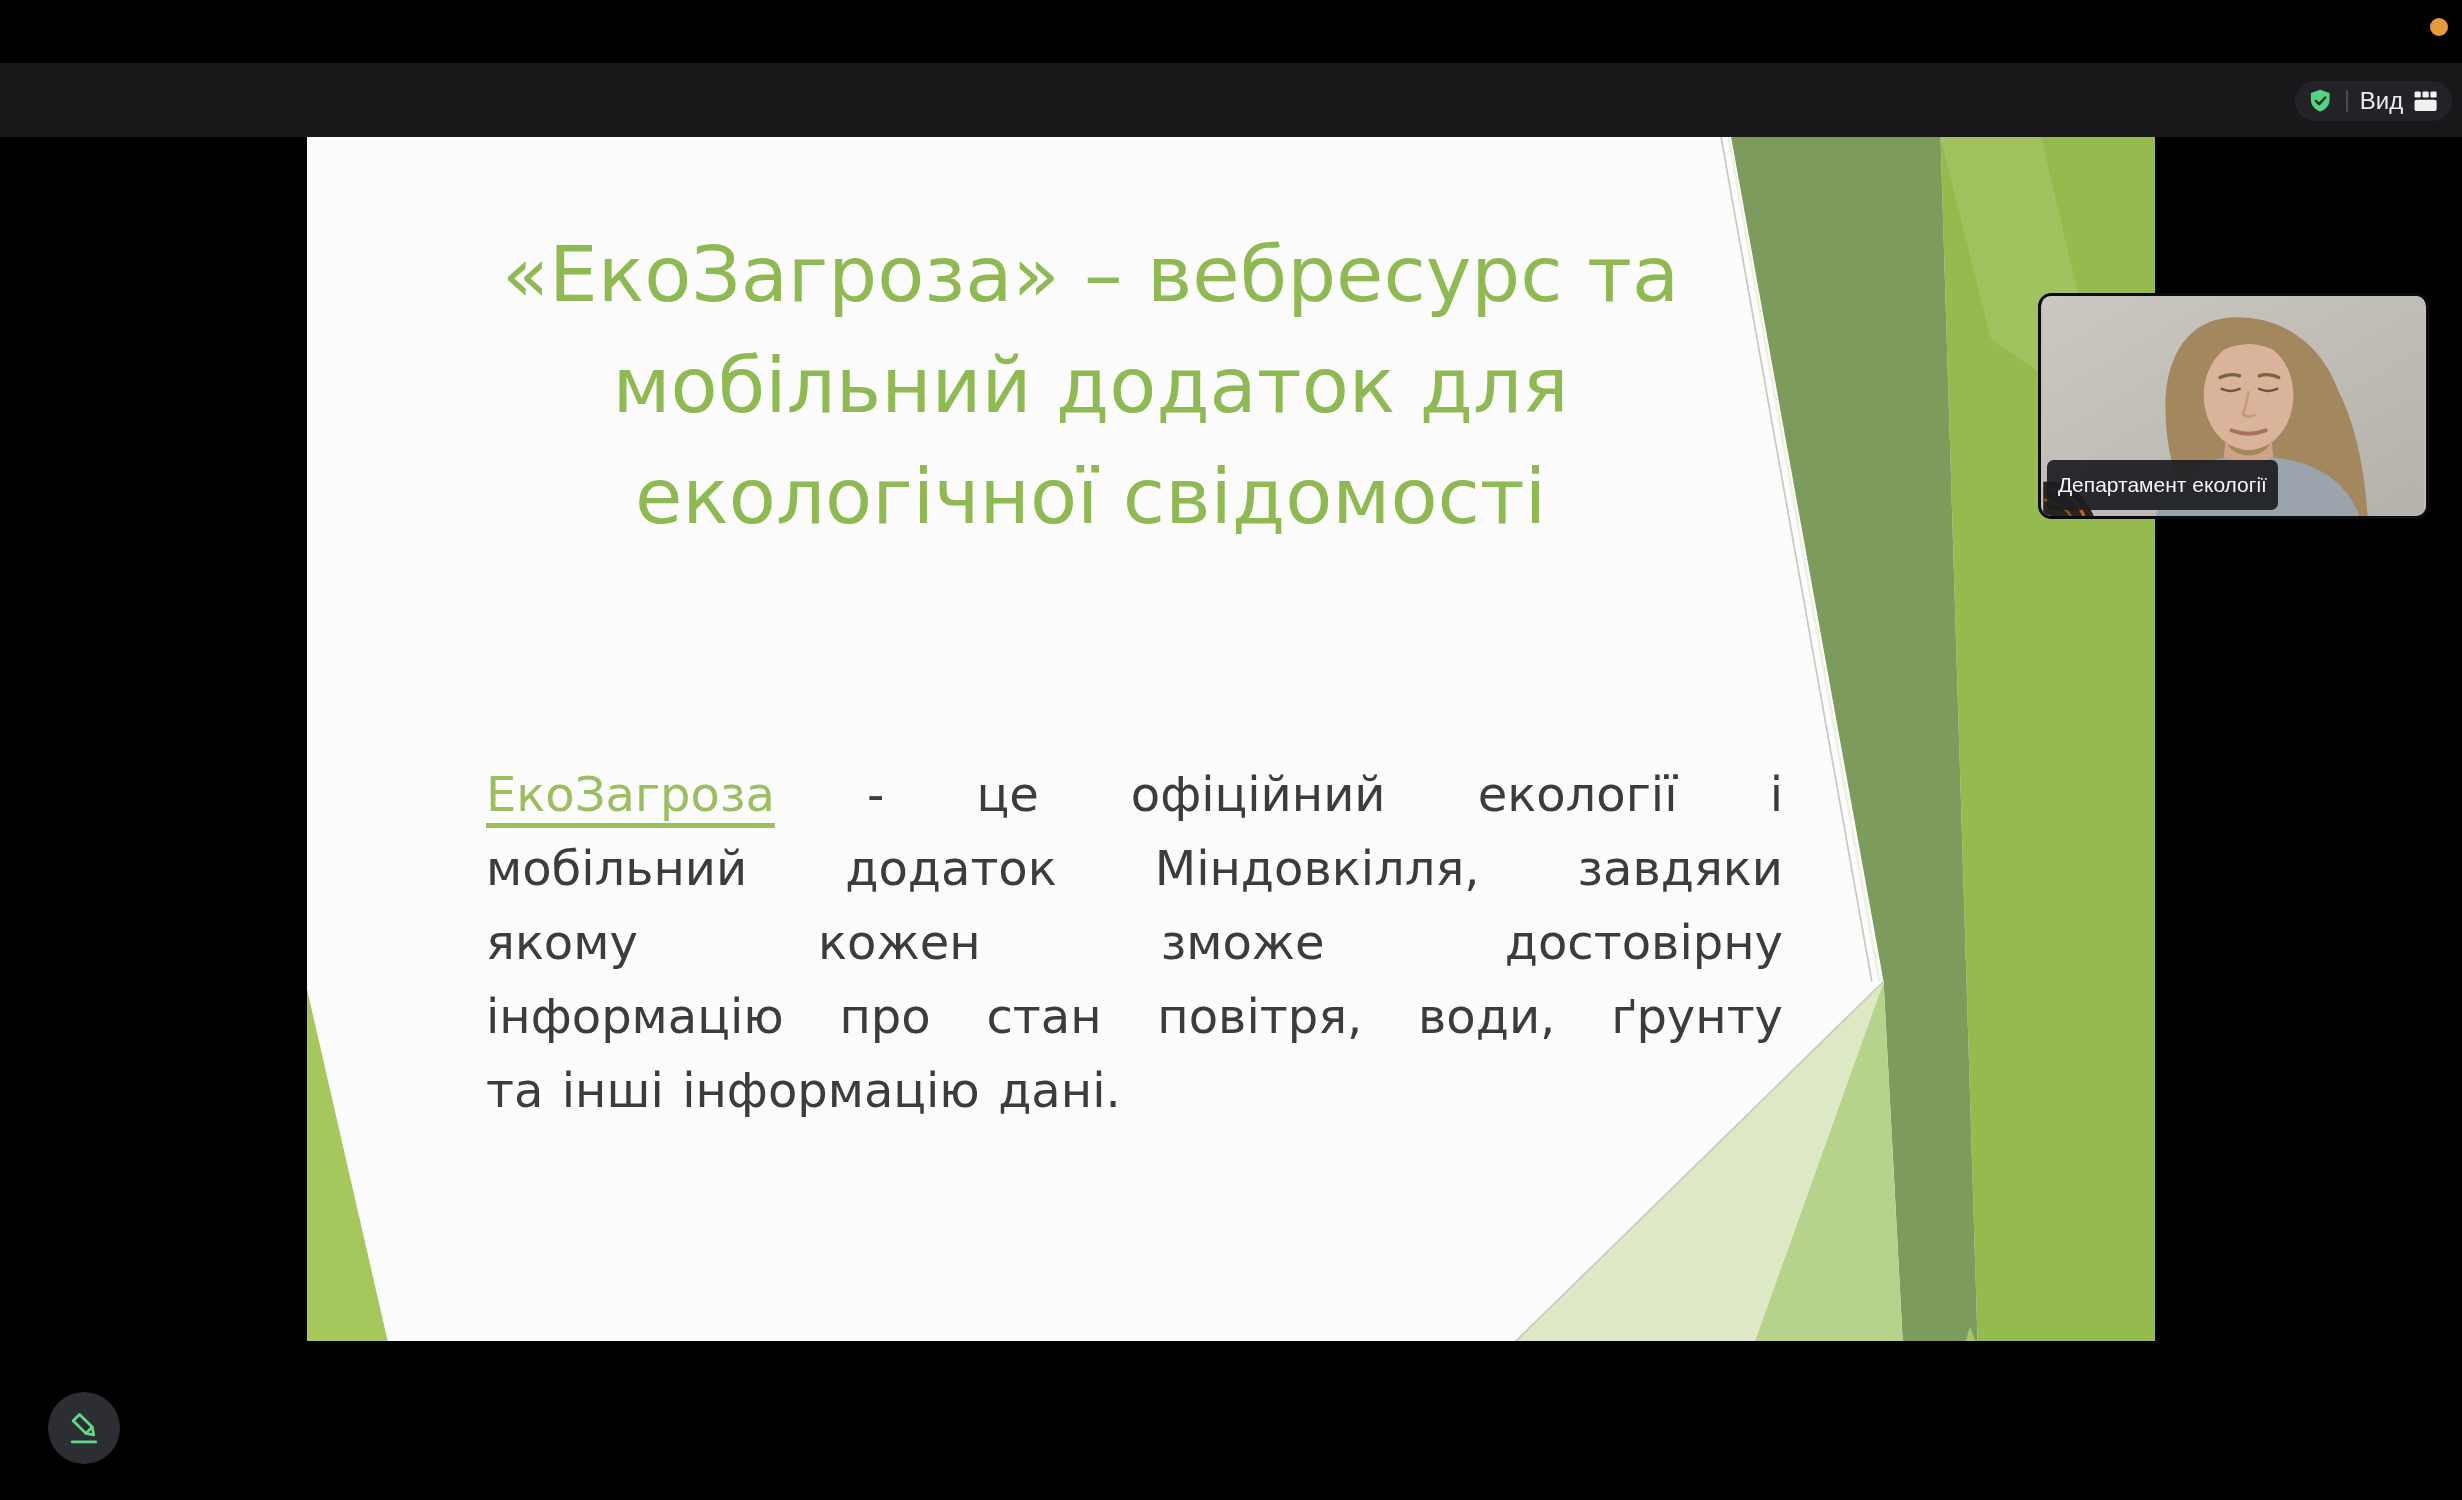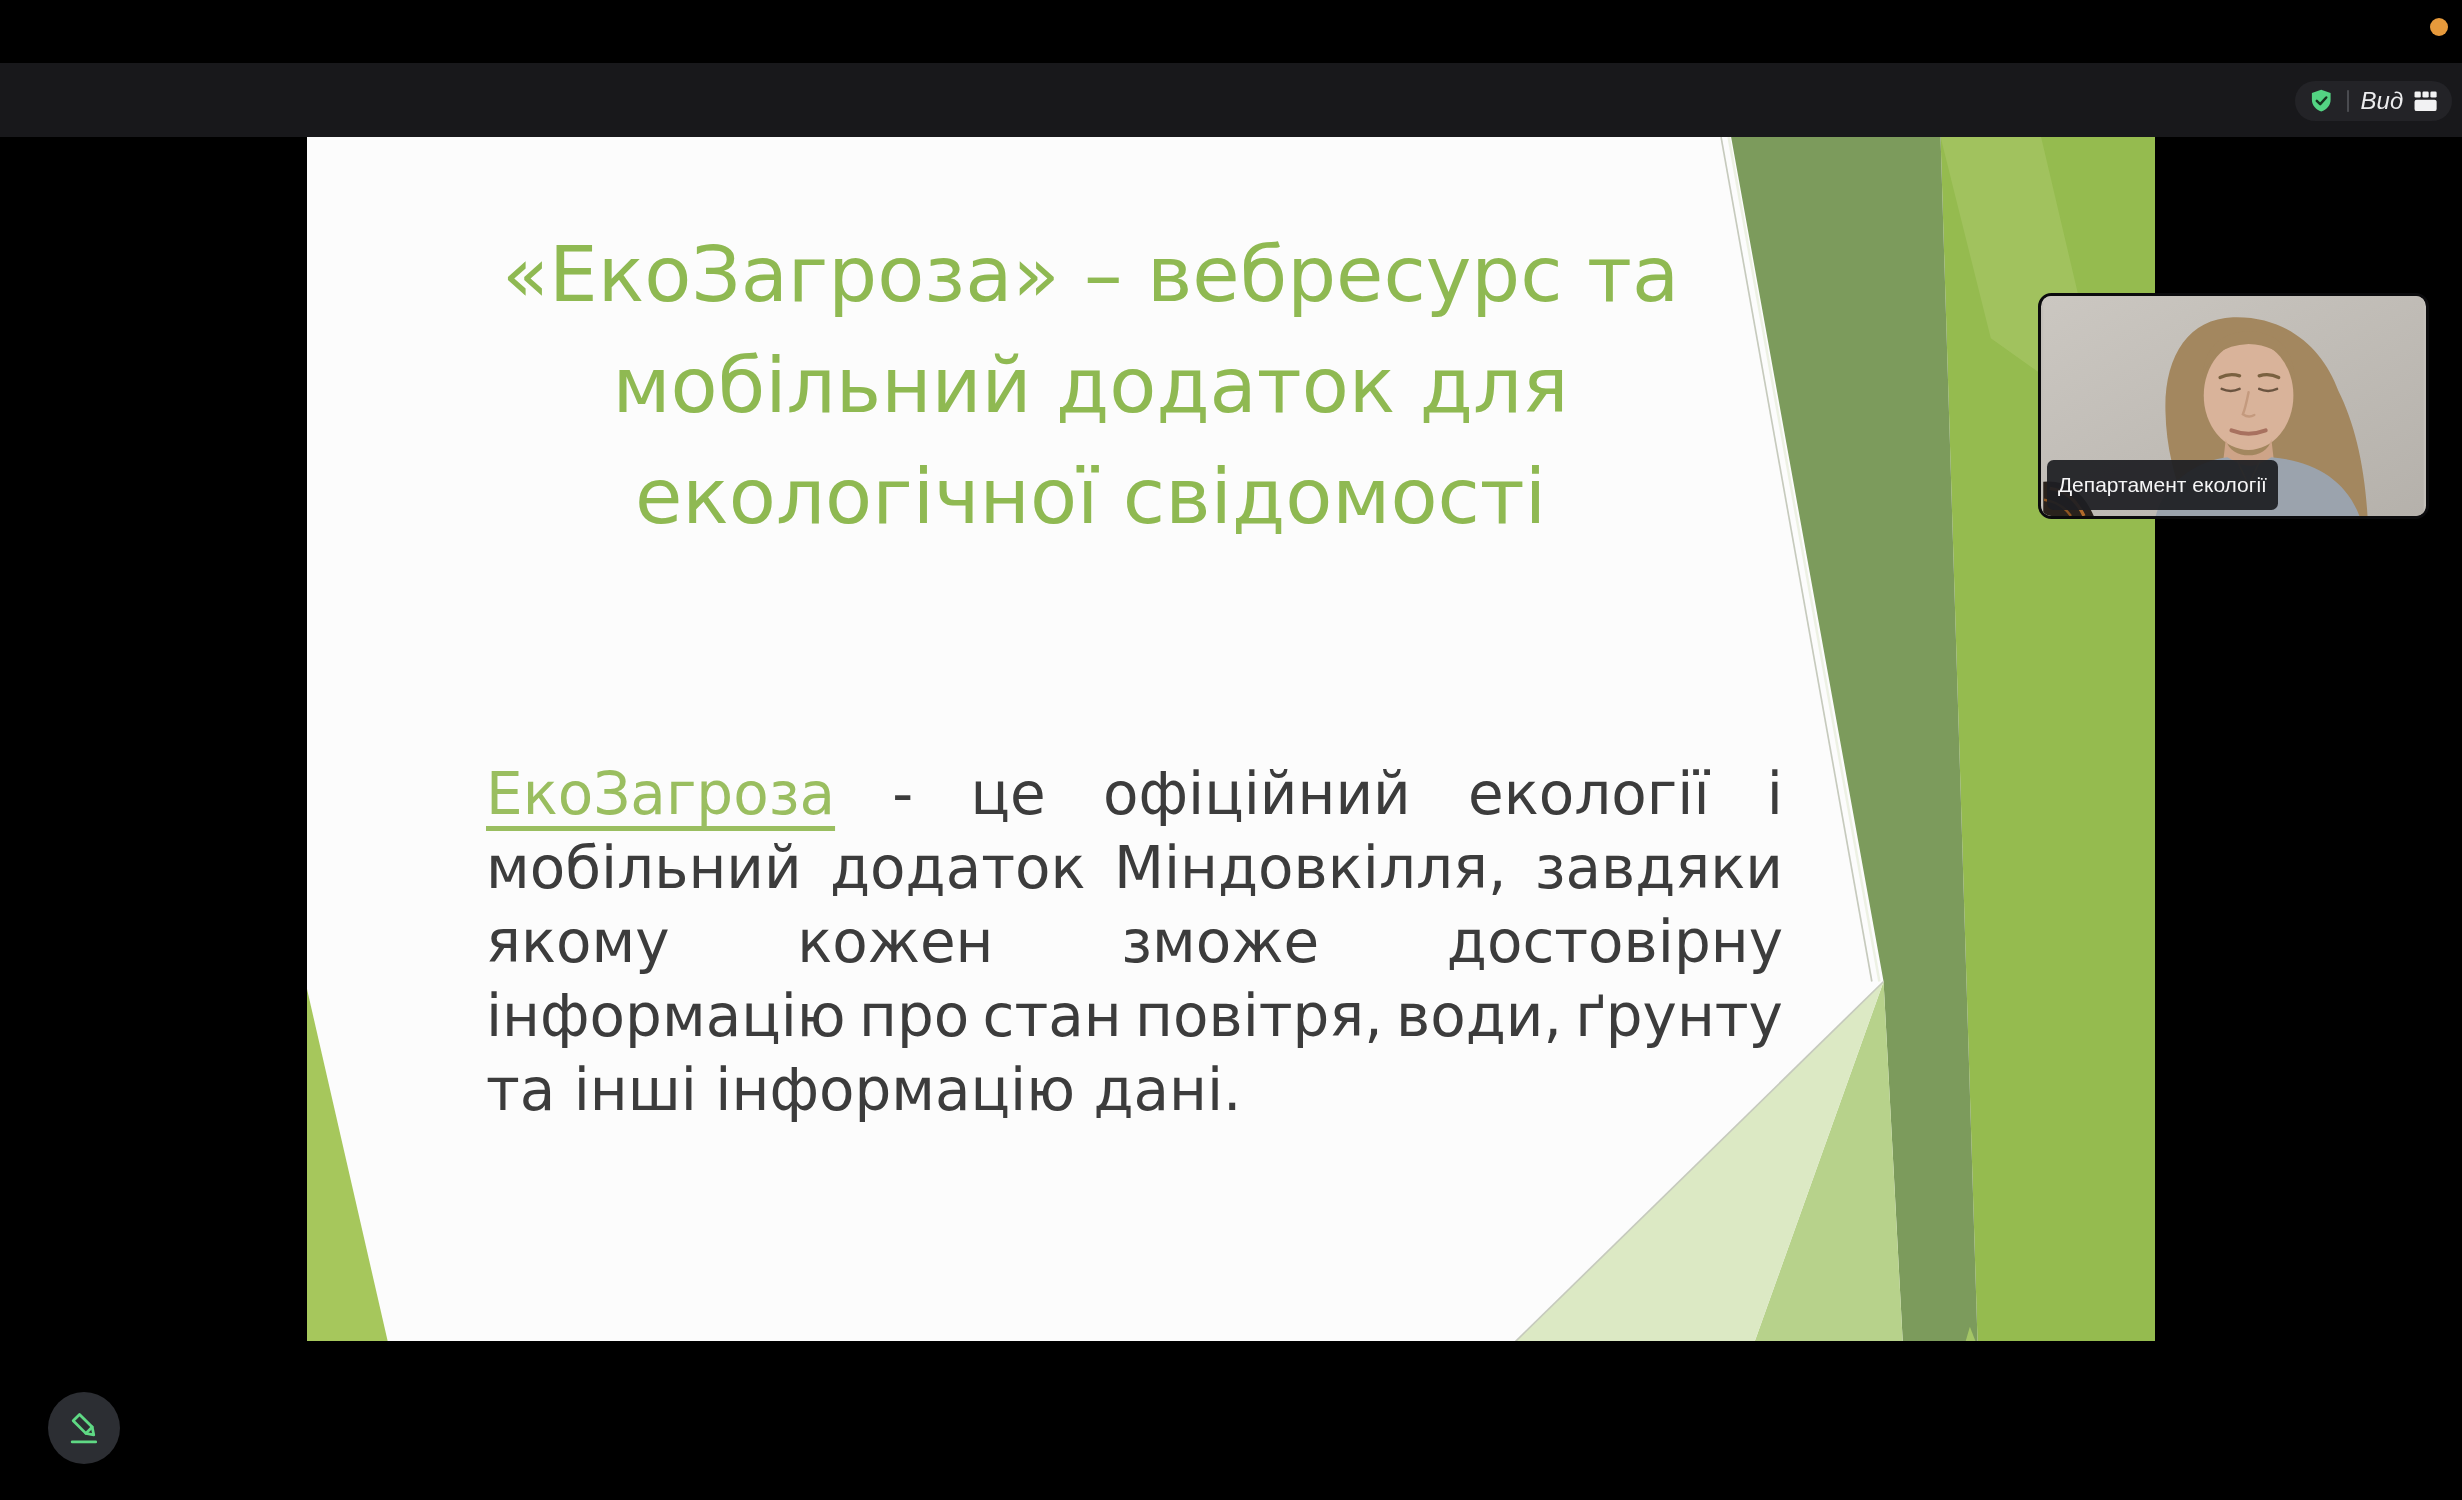--- a/index.html
+++ b/index.html
@@ -15,35 +15,35 @@
   .screen{position:relative;width:2462px;height:1501px;background:#000;
           font-family:"DejaVu Sans",sans-serif;}
 
   
   .topbar{position:absolute;left:0;top:63px;width:2462px;height:74px;
           background:var(--topbar-bg);}
   .toolbar-pill{position:absolute;right:10px;top:18.4px;height:40px;
           background:var(--pill-bg);border-radius:20px;display:flex;
           align-items:center;gap:11.7px;padding:0 13.4px 0 11.7px;}
   .icon-btn{background:none;border:none;display:flex;align-items:center;
-          gap:8.4px;cursor:pointer;padding:0;font-style:italic;}
+          gap:8.4px;cursor:pointer;padding:0;}
   .pill-divider{width:1.7px;height:22px;background:#4A4B50;border-radius:0.8px;}
   .view-label{color:#ECECEE;font-size:24px;font-family:"Liberation Sans",sans-serif;}
   .recording-dot{position:absolute;left:2430px;top:17.6px;width:18.4px;height:18.4px;
           border-radius:50%;background:var(--dot-orange);}
 
   
   .slide{position:absolute;left:307px;top:137px;width:1848px;height:1204px;
          background:#FCFCFC;overflow:hidden;}
   .deco{position:absolute;left:0;top:0;width:1848px;height:1364px;}
   .slide-title{position:absolute;left:0;top:82px;width:1567px;text-align:center;
          color:var(--title-green);font-size:77px;line-height:111px;
          letter-spacing:0px;}
   .slide-body{position:absolute;left:179px;top:620px;width:1297px;
-         color:var(--body-text);font-size:58px;}
+         color:var(--body-text);font-size:48px;}
   .body-line{height:74px;display:flex;align-items:center;white-space:nowrap;}
   .body-line.justify{justify-content:space-between;}
   .body-line.last span{margin-right:18.4px;}
   .lead{color:var(--lead-green);text-decoration:underline;
         text-decoration-thickness:5px;text-underline-offset:11.7px;}
 
   
   .video-tile{position:absolute;left:2038px;top:293px;width:391px;height:226px;
         border-radius:13.4px;border:3.4px solid #0B0B0D;overflow:hidden;
         background:#C3BFB9;cursor:pointer;}

